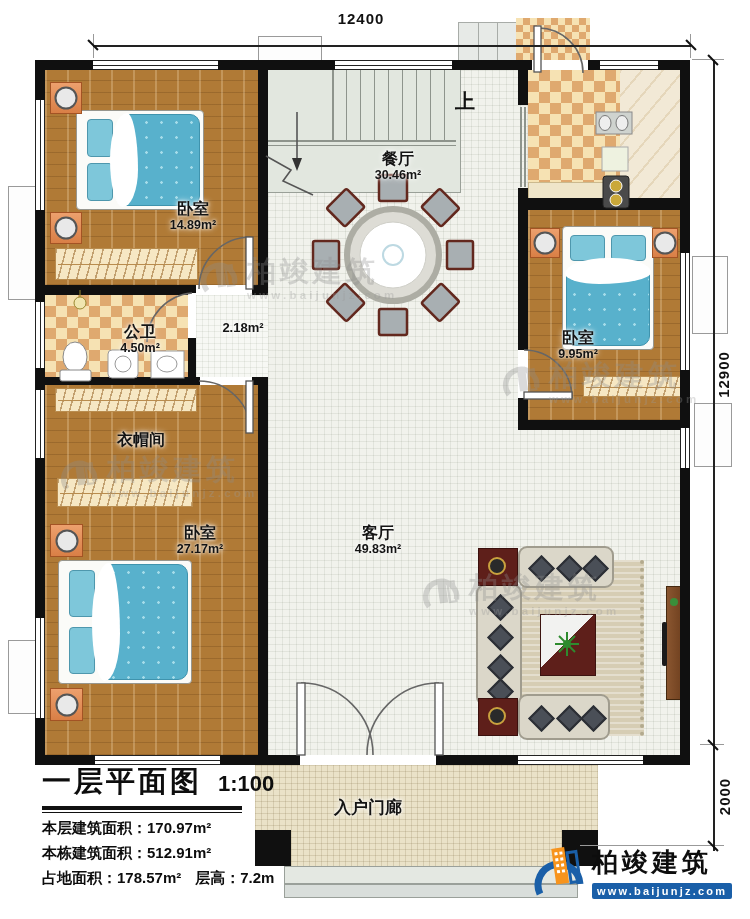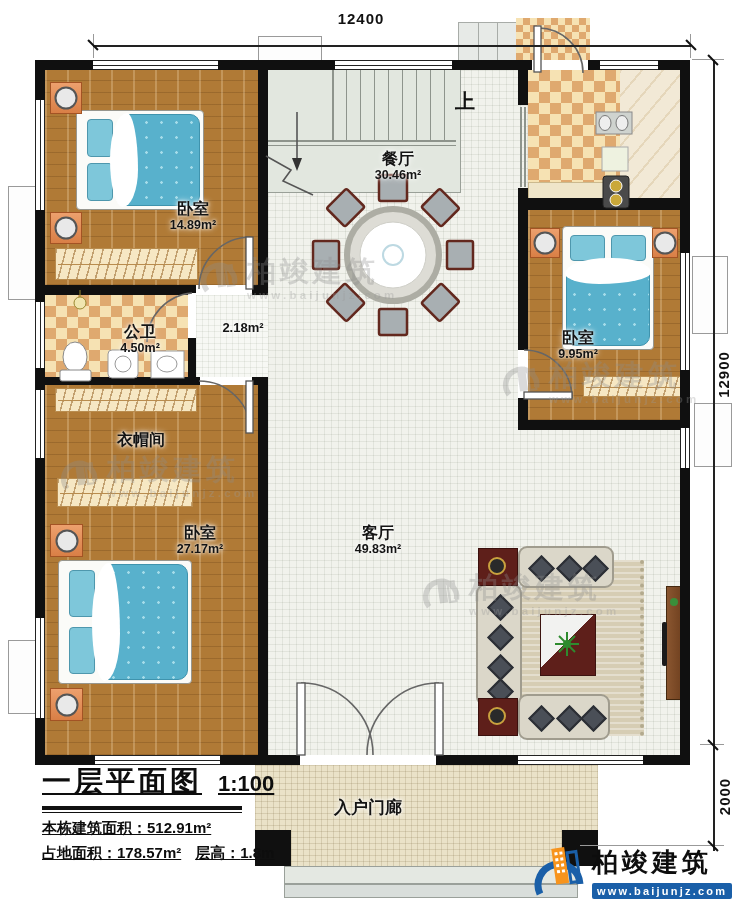--- a/index.html
+++ b/index.html
@@ -65,21 +65,21 @@
   .ext{background:#999;z-index:29;}
   .dimtxt{font-size:15px;font-weight:700;color:#111;text-align:center;z-index:31;letter-spacing:1px;}
   .rot{transform:rotate(-90deg);}
 
   
   .wm{display:flex;align-items:center;gap:7px;opacity:.32;z-index:25;pointer-events:none;}
   .wm-t{font-size:29px;font-weight:800;color:#8d8d8d;letter-spacing:4px;white-space:nowrap;}
   .wm-u{font-size:11.5px;font-weight:700;color:#9a9a9a;letter-spacing:3.2px;margin-top:-3px;white-space:nowrap;}
 
   
-  .tblock{z-index:20;color:#0d0d0d;text-decoration:underline;}
+  .tblock{z-index:20;color:#0d0d0d;}
   .trow1{display:flex;align-items:baseline;}
   .tt{font-size:29px;font-weight:700;letter-spacing:3px;}
   .ts{font-size:22px;font-weight:700;margin-left:16px;}
   .hr1{height:4px;background:#111;width:200px;margin-top:4px;}
   .hr2{height:1px;background:#111;width:200px;margin-top:2px;margin-bottom:4px;}
   .trow{font-size:15px;font-weight:700;margin-top:6px;white-space:nowrap;}
   .gap2{margin-left:14px;}
 
   
   .logo{display:flex;align-items:center;gap:6px;z-index:30;}
@@ -413,24 +413,27 @@
   </div>
 
   <div class="tblock abs" style="left:42px;top:762px;width:260px;">
     <div class="trow1">
       <span class="tt">一层平面图</span>
       <span class="ts">1:100</span>
     </div>
     <div class="hr1"></div>
     <div class="hr2"></div>
     <div class="trow">
+      <span>本层建筑面积：</span><span>170.97m²</span>
+    </div>
+    <div class="trow">
       <span>本栋建筑面积：</span><span>512.91m²</span>
     </div>
     <div class="trow">
-      <span>占地面积：</span><span>178.57m²</span><span class="gap2">层高：</span><span>1.8m</span>
+      <span>占地面积：</span><span>178.57m²</span><span class="gap2">层高：</span><span>7.2m</span>
     </div>
   </div>
 
   <div class="logo abs" style="left:532px;top:842px;">
     <svg width="54" height="60" viewBox="0 0 54 60">
       <path d="M8 52 A21 21 0 1 1 48 42" stroke="#1a5fa8" stroke-width="7" fill="none"></path>
       <g transform="rotate(-8 27 26)">
         <rect x="22" y="6" width="13" height="36" fill="#f7941d"></rect>
         <rect x="37" y="12" width="9" height="30" fill="none" stroke="#1a5fa8" stroke-width="3"></rect>
         <g fill="#fff">

